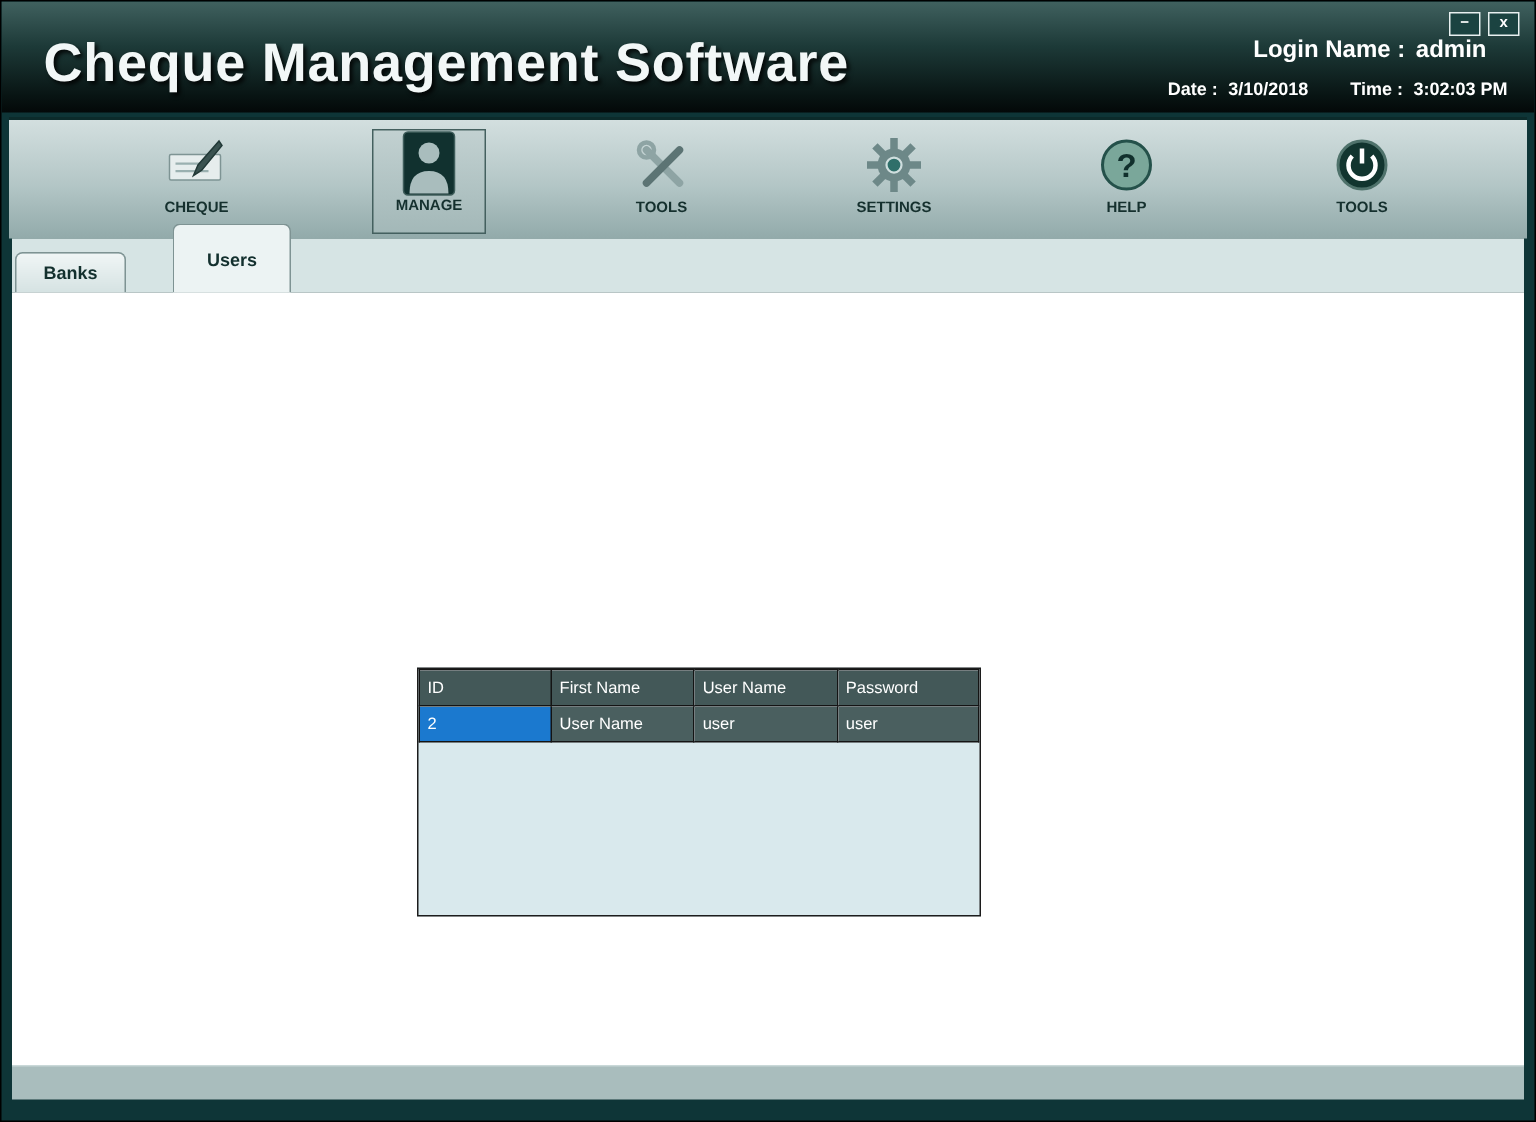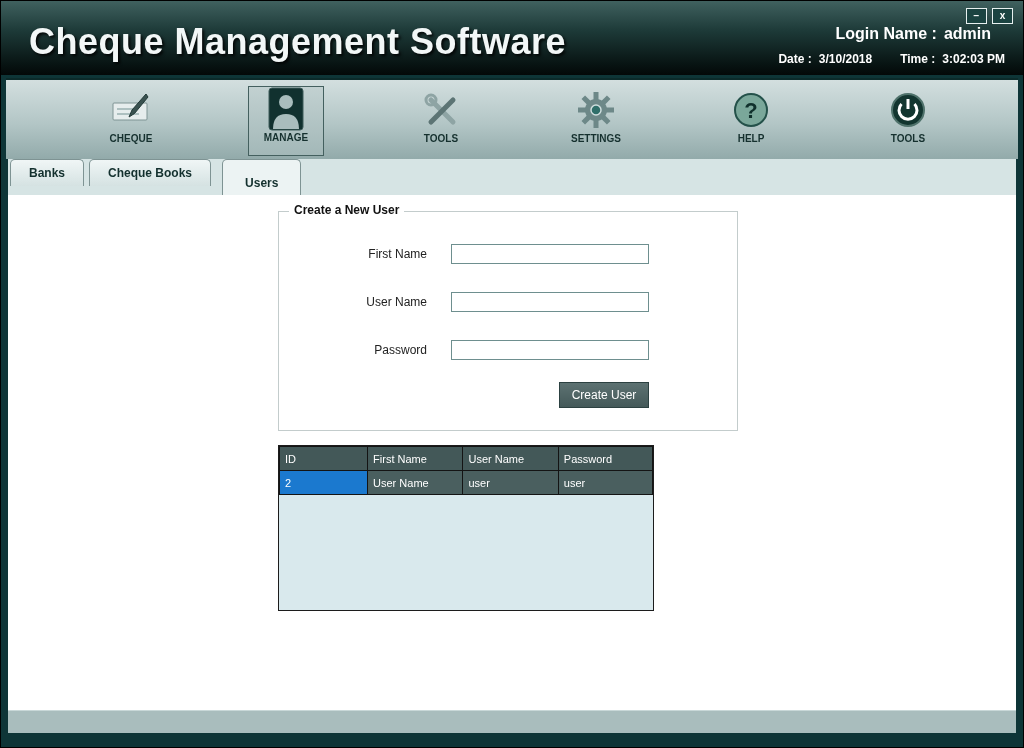--- a/index.html
+++ b/index.html
@@ -32,21 +32,21 @@
     flex-direction:column; align-items:center; justify-content:flex-start;
     cursor:pointer; }
   .tool-item .ico { width:44px; height:44px; display:flex; align-items:center;
     justify-content:center; }
   .tool-item .lbl { font-size:10px; font-weight:bold; color:#15302e; margin-top:1px; }
   .tool-item.active { top:6px; height:70px; border:1px solid #44605f;
     background:linear-gradient(180deg,#c2d1d1,#a3b8b8); }
 
   
   .tabstrip { position:absolute; top:158px; left:7px; right:7px; height:36px;
-    background:#d6e4e4; display:flex; padding-left:2px; }
+    background:#d6e4e4; display:flex; align-items:flex-end; padding-left:2px;gap:20px; }
   .tab { height:27px; padding:0 18px; margin-right:5px; font-size:12px; font-weight:bold;
     color:#13302e; background:linear-gradient(180deg,#f0f6f6,#d5e2e2);
     border:1px solid #7e9393; border-bottom:none; border-radius:5px 5px 0 0;
     display:flex; align-items:center; cursor:pointer; }
   .tab.active { height:46px; background:#ecf3f3; margin-left:6px; padding:4px 22px; }
 
   
   .content { position:absolute; top:194px; left:7px; right:7px; bottom:37px;
     background:#ffffff; }
 
@@ -178,48 +178,25 @@
           <line x1="20" y1="9" x2="20" y2="19" stroke="#fff" stroke-width="3"></line>
         </svg>
       </span>
       <span class="lbl">TOOLS</span>
     </div>
 
   </div>
 
   <div class="tabstrip">
     <div class="tab">Banks</div>
-    <div class="tab">Cheque Books</div>
     <div class="tab active">Users</div>
   </div>
 
   <div class="content">
 
-    <div class="groupbox">
-      <span class="legend">Create a New User</span>
-
-      <div class="form-row">
-        <span class="flabel">First Name</span>
-        <input type="text" value="" style="">
-      </div>
-
-      <div class="form-row">
-        <span class="flabel">User Name</span>
-        <input type="text" value="" style="">
-      </div>
-
-      <div class="form-row">
-        <span class="flabel">Password</span>
-        <input type="text" value="" style="">
-      </div>
-
-      <div class="btn-row">
-        <button class="create-btn">Create User</button>
-      </div>
-    </div>
 
     <div class="grid-wrap">
       <table class="grid">
         <thead>
           <tr>
             <th>ID</th>
             <th>First Name</th>
             <th>User Name</th>
             <th>Password</th>
           </tr>

